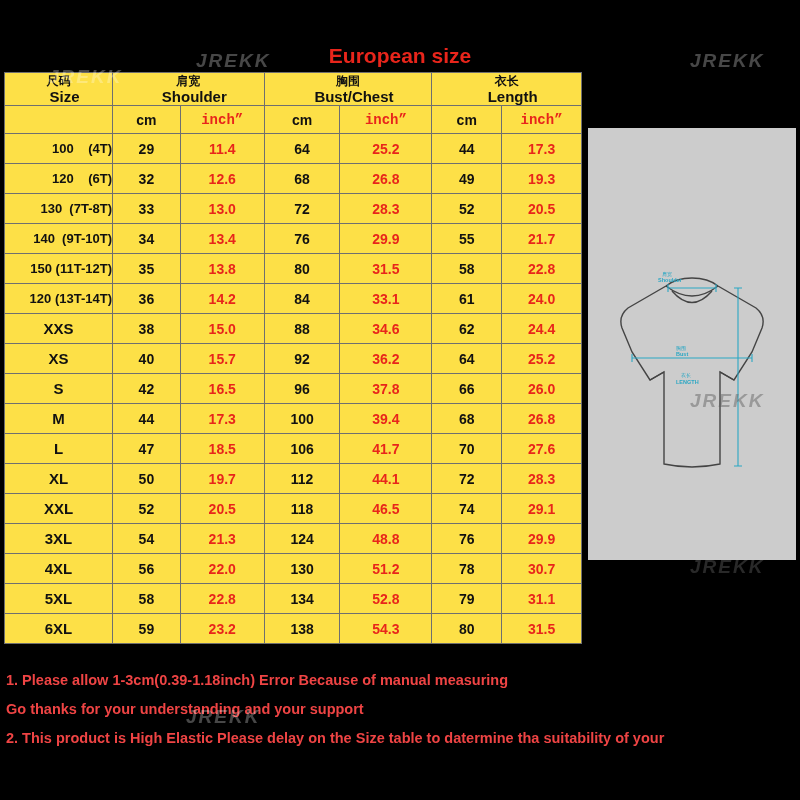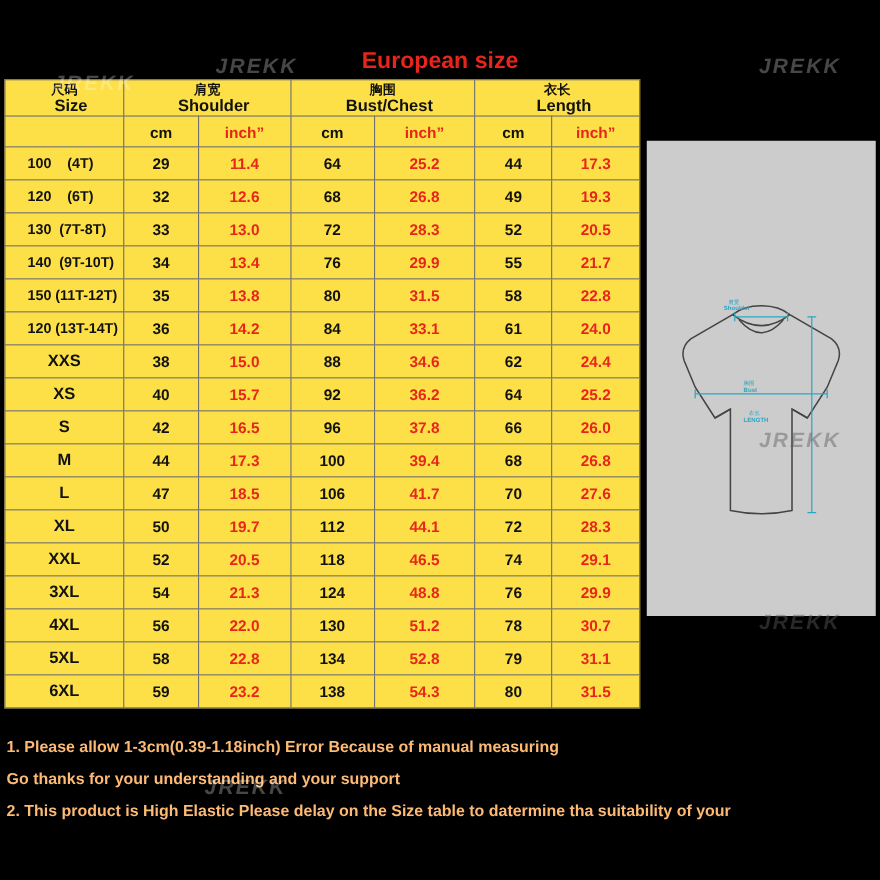--- a/index.html
+++ b/index.html
@@ -26,38 +26,38 @@
   
   .tablewrap{position:absolute;left:4px;top:72px;width:578px;z-index:10;}
   table{border-collapse:collapse;width:578px;background:#fde047;}
   td,th{border:1px solid #6f6f6f;padding:0;text-align:center;vertical-align:middle;}
 
   .hdr-top td{height:26px;font-size:13px;font-weight:bold;color:#111;padding-top:2px;}
   .hdr-top .cn{display:block;font-size:12px;line-height:13px;font-weight:bold;}
   .hdr-top .en{display:block;font-size:15px;line-height:17px;font-weight:bold;padding-left:12px;}
 
   .hdr-unit td{height:27px;font-size:14px;font-weight:bold;color:#111;margin-top:16px;}
-  .hdr-unit .inch{color:#e8251b;}
+  .hdr-unit .inch{color:#e8251b;font-family:Liberation Mono, monospace;}
 
   tbody td{height:29px;font-size:14px;font-weight:bold;color:#111;}
   tbody td.red{color:#e8251b;}
-  tbody td.size{text-align:left;padding-left:20px;font-size:13px;white-space:pre;}
+  tbody td.size{text-align:right;padding-left:20px;font-size:13px;white-space:pre;}
   tbody td.size.center{text-align:center;padding-left:0;font-size:15px;}
 
   col.c1{width:108px;}
   col.c2{width:68px;}
   col.c3{width:84px;}
   col.c4{width:76px;}
   col.c5{width:92px;}
   col.c6{width:70px;}
   col.c7{width:80px;}
 
   
   .notes{position:absolute;left:6px;top:672px;width:790px;z-index:10;}
-  .note{color:#fdba74;font-size:14.5px;font-weight:bold;margin-bottom:13px;}
+  .note{color:#ef4444;font-size:14.5px;font-weight:bold;margin-bottom:13px;}
 
   
   .illus{
     position:absolute;left:588px;top:128px;width:208px;height:432px;
     background:#ccc;z-index:5;
   }
   .illus svg{display:block;}
   .illus-label{font-size:5.5px;fill:#2aa7c4;font-weight:bold;}
   .illus-cn{font-size:5px;fill:#2aa7c4;}
 </style>

